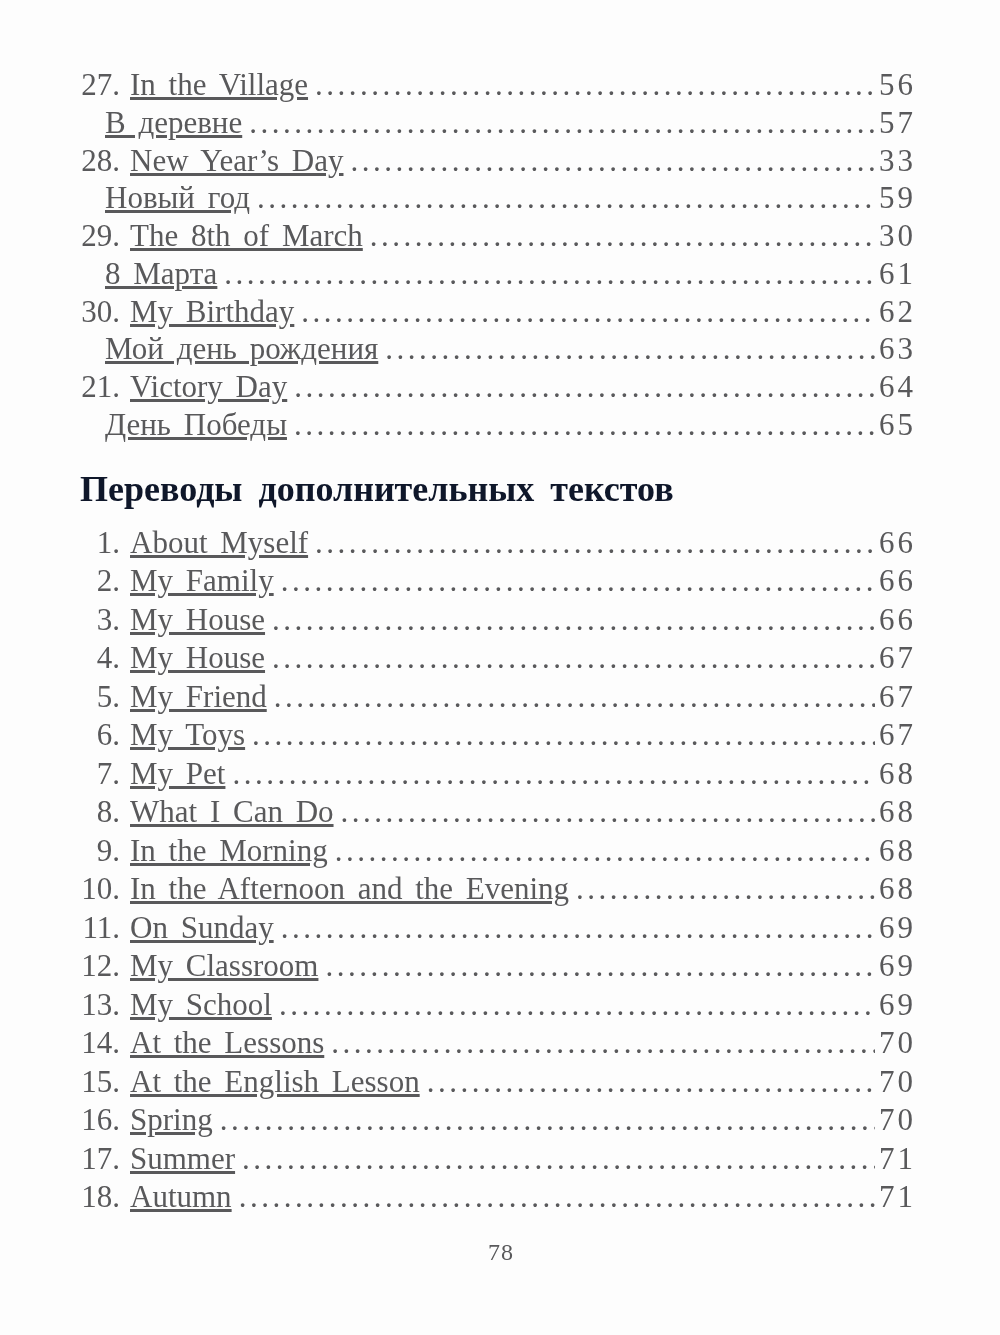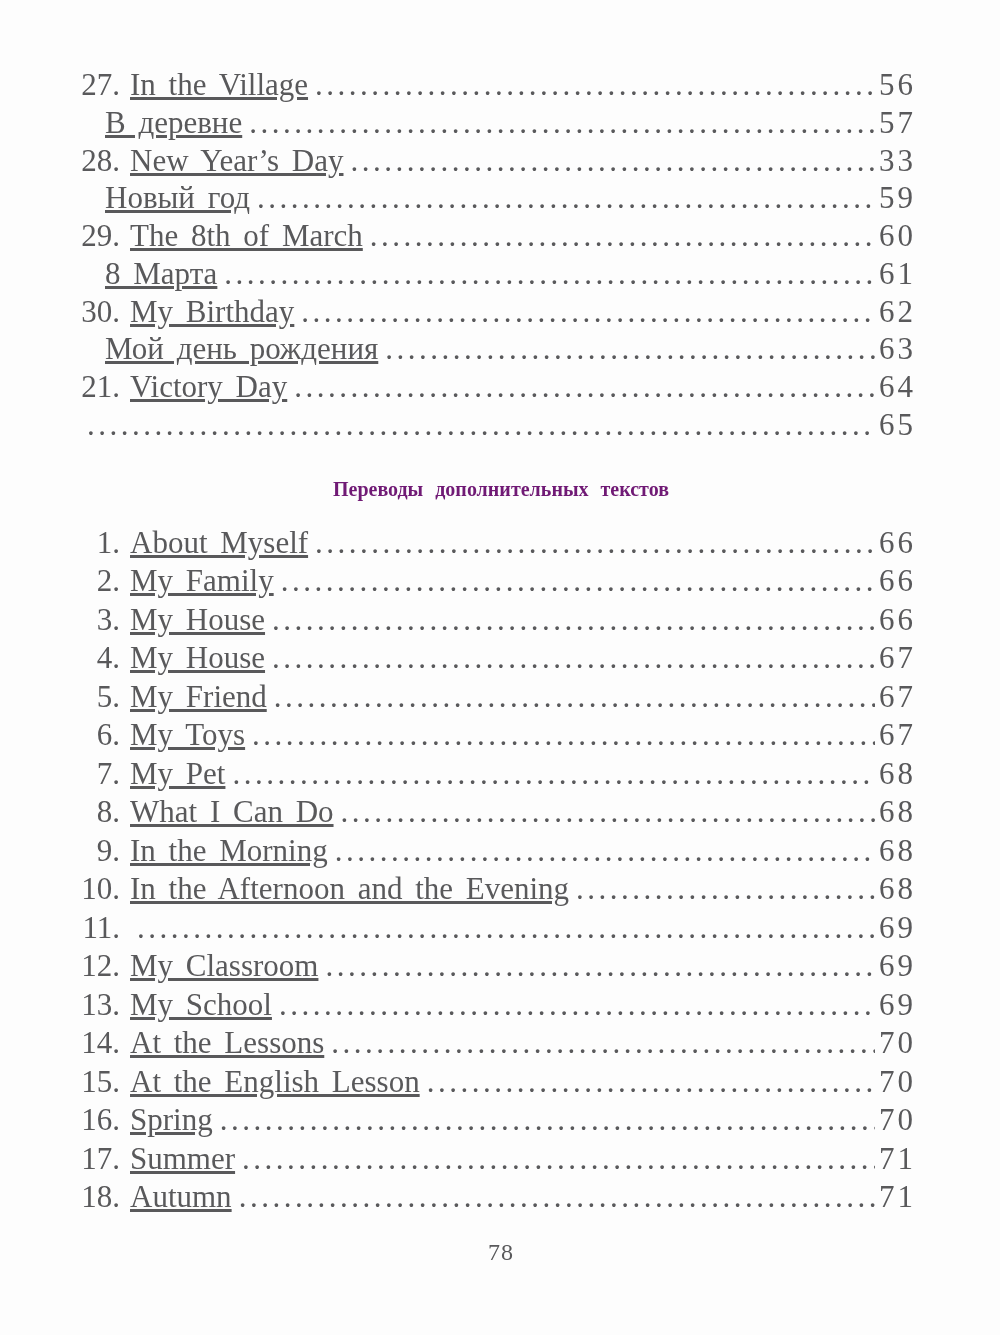--- a/index.html
+++ b/index.html
@@ -46,24 +46,23 @@
     overflow: hidden;
     white-space: nowrap;
     margin: 0 4px 0 7px;
     min-width: 0;
   }
   .dots::after {
     content: "................................................................................................................................................................";
     letter-spacing: 3.5px;
   }
   .heading {
-    font-size: 20px;
+    font-size: 36px;
     font-weight: bold;
-    color: #701a75;
-    text-align: center;
+    color: #0f172a;
     word-spacing: 7px;
     line-height: 38px;
     margin: 26px 0 16px 0;
   }
   .pg {
     flex: 0 0 auto;
     min-width: 46px;
     letter-spacing: 3px;
     margin-right: -3px;
     white-space: nowrap;
@@ -104,21 +103,21 @@
     <div class="row sub">
       <span class="title">Новый год</span>
       <span class="dots"></span>
       <span class="pg">59</span>
     </div>
 
     <div class="row">
       <span class="num">29.</span>
       <span class="title">The 8th of March</span>
       <span class="dots"></span>
-      <span class="pg">60</span>
+      <span class="pg">30</span>
     </div>
     <div class="row sub">
       <span class="title">8 Марта</span>
       <span class="dots"></span>
       <span class="pg">61</span>
     </div>
 
     <div class="row">
       <span class="num">30.</span>
       <span class="title">My Birthday</span>
@@ -131,20 +130,21 @@
       <span class="pg">63</span>
     </div>
 
     <div class="row">
       <span class="num">21.</span>
       <span class="title">Victory Day</span>
       <span class="dots"></span>
       <span class="pg">64</span>
     </div>
     <div class="row sub">
+      <span class="title">День Победы</span>
       <span class="dots"></span>
       <span class="pg">65</span>
     </div>
 
   </div>
 
   <div class="heading">Переводы дополнительных текстов</div>
 
   <div class="toc-section s2">
 
@@ -203,20 +203,21 @@
       <span class="pg">68</span>
     </div>
     <div class="row">
       <span class="num">10.</span>
       <span class="title">In the Afternoon and the Evening</span>
       <span class="dots"></span>
       <span class="pg">68</span>
     </div>
     <div class="row">
       <span class="num">11.</span>
+      <span class="title">On Sunday</span>
       <span class="dots"></span>
       <span class="pg">69</span>
     </div>
     <div class="row">
       <span class="num">12.</span>
       <span class="title">My Classroom</span>
       <span class="dots"></span>
       <span class="pg">69</span>
     </div>
     <div class="row">

